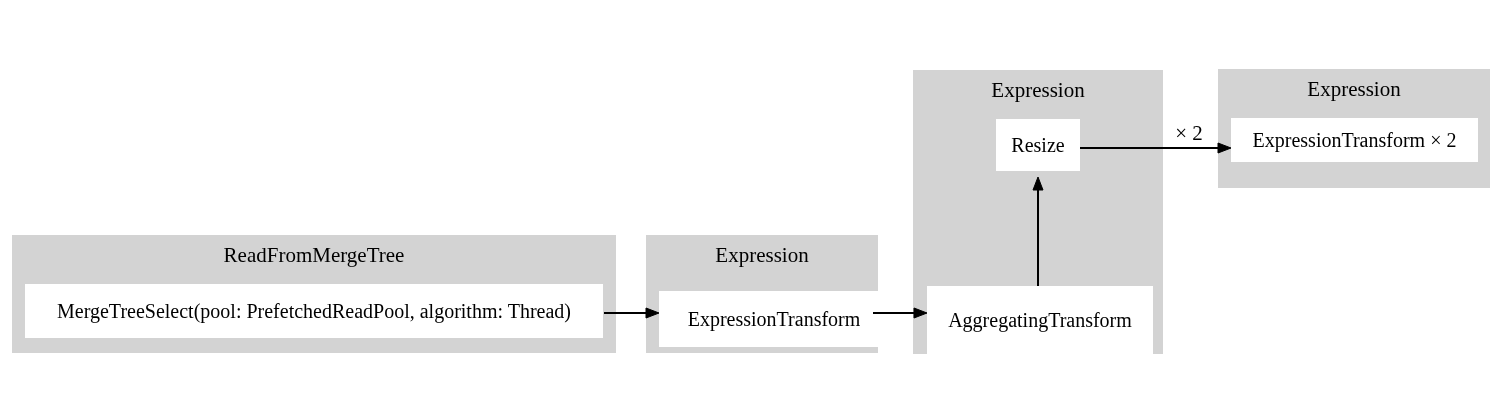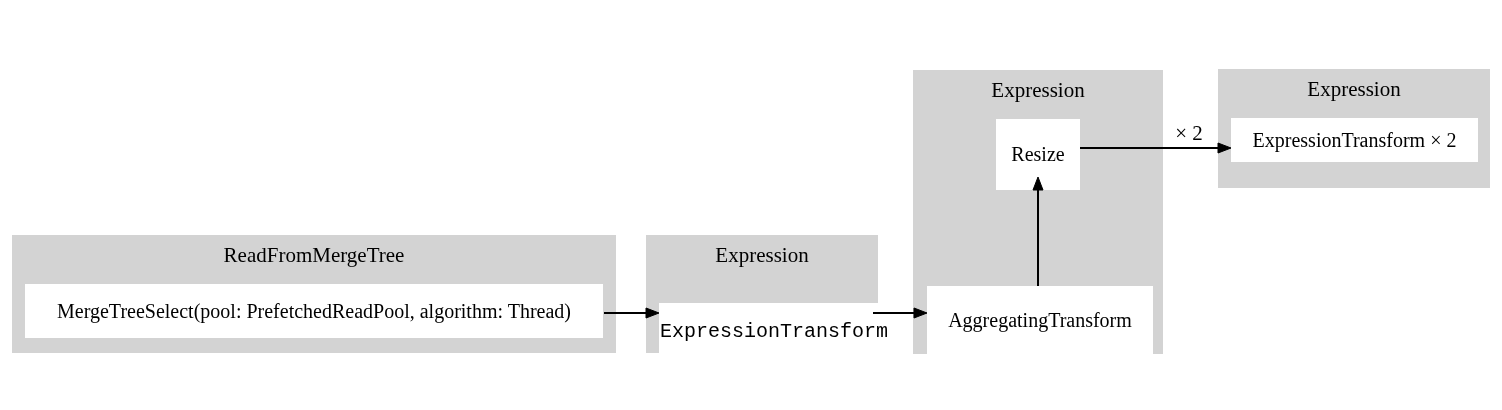--- a/index.html
+++ b/index.html
@@ -81,23 +81,23 @@
   <div class="cluster" style="left:913px; top:70px; width:250px; height:284px;">
     <div class="cluster-title">Expression</div>
   </div>
 
   <div class="cluster" style="left:1218px; top:69px; width:272px; height:119px;">
     <div class="cluster-title">Expression</div>
   </div>
 
   <div class="node" style="left:25px; top:284px; width:578px; height:54px;">MergeTreeSelect(pool: PrefetchedReadPool, algorithm: Thread)</div>
 
-  <div class="node" style="left:659px; top:303px; width:230px; height:56px;font-family:Liberation Mono, monospace;">ExpressionTransform</div>
+  <div class="node" style="left:659px; top:291px; width:230px; height:56px;">ExpressionTransform</div>
 
-  <div class="node" style="left:996px; top:119px; width:84px; height:71px;">Resize</div>
+  <div class="node" style="left:996px; top:119px; width:84px; height:52px;">Resize</div>
 
   <div class="node" style="left:927px; top:286px; width:226px; height:68px;">AggregatingTransform</div>
 
   <div class="node" style="left:1231px; top:118px; width:247px; height:44px;">ExpressionTransform × 2</div>
 
   <svg class="edge-layer" width="1502" height="410" viewBox="0 0 1502 410">
 
     <line x1="604" y1="313" x2="647" y2="313"></line>
     <polygon points="659,313 646,308 646,318"></polygon>
 

